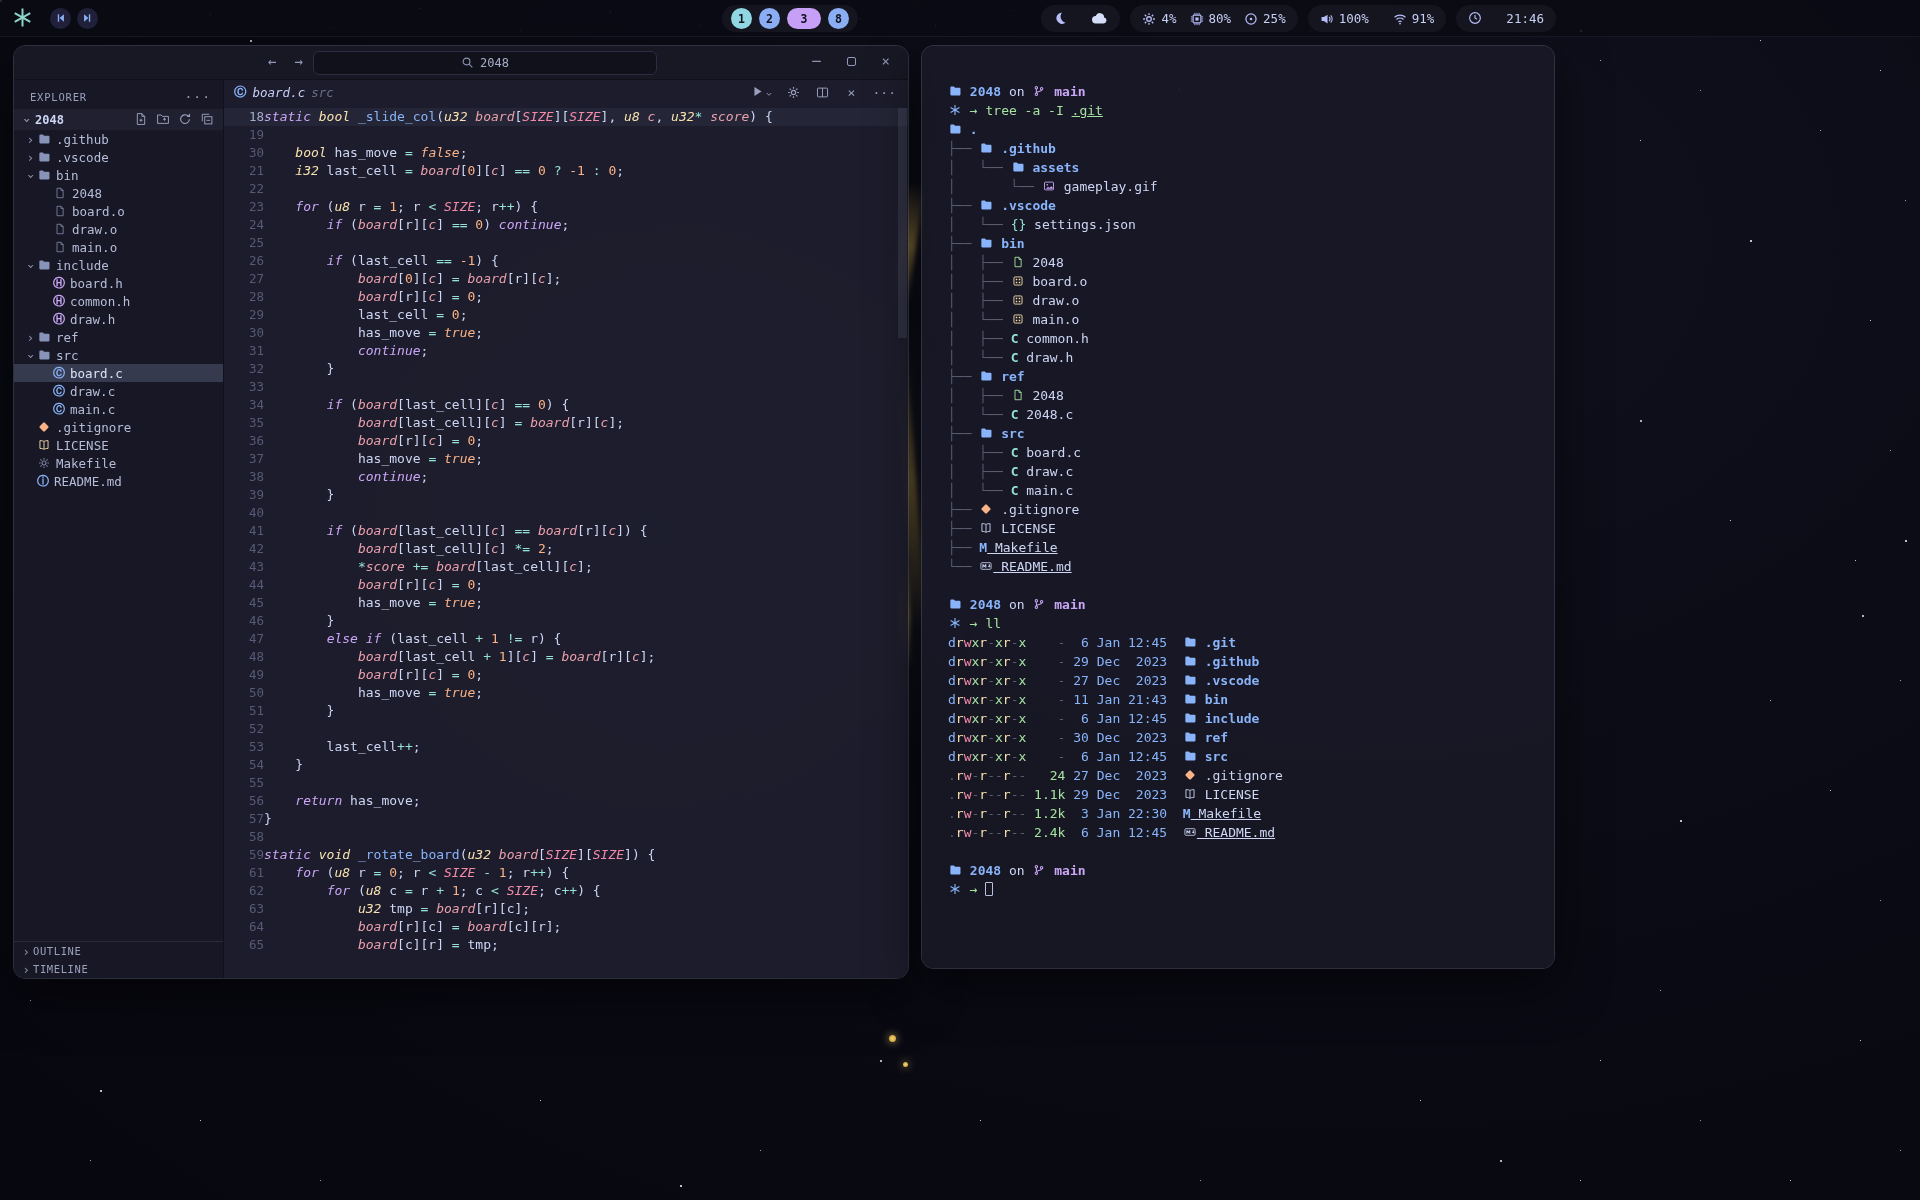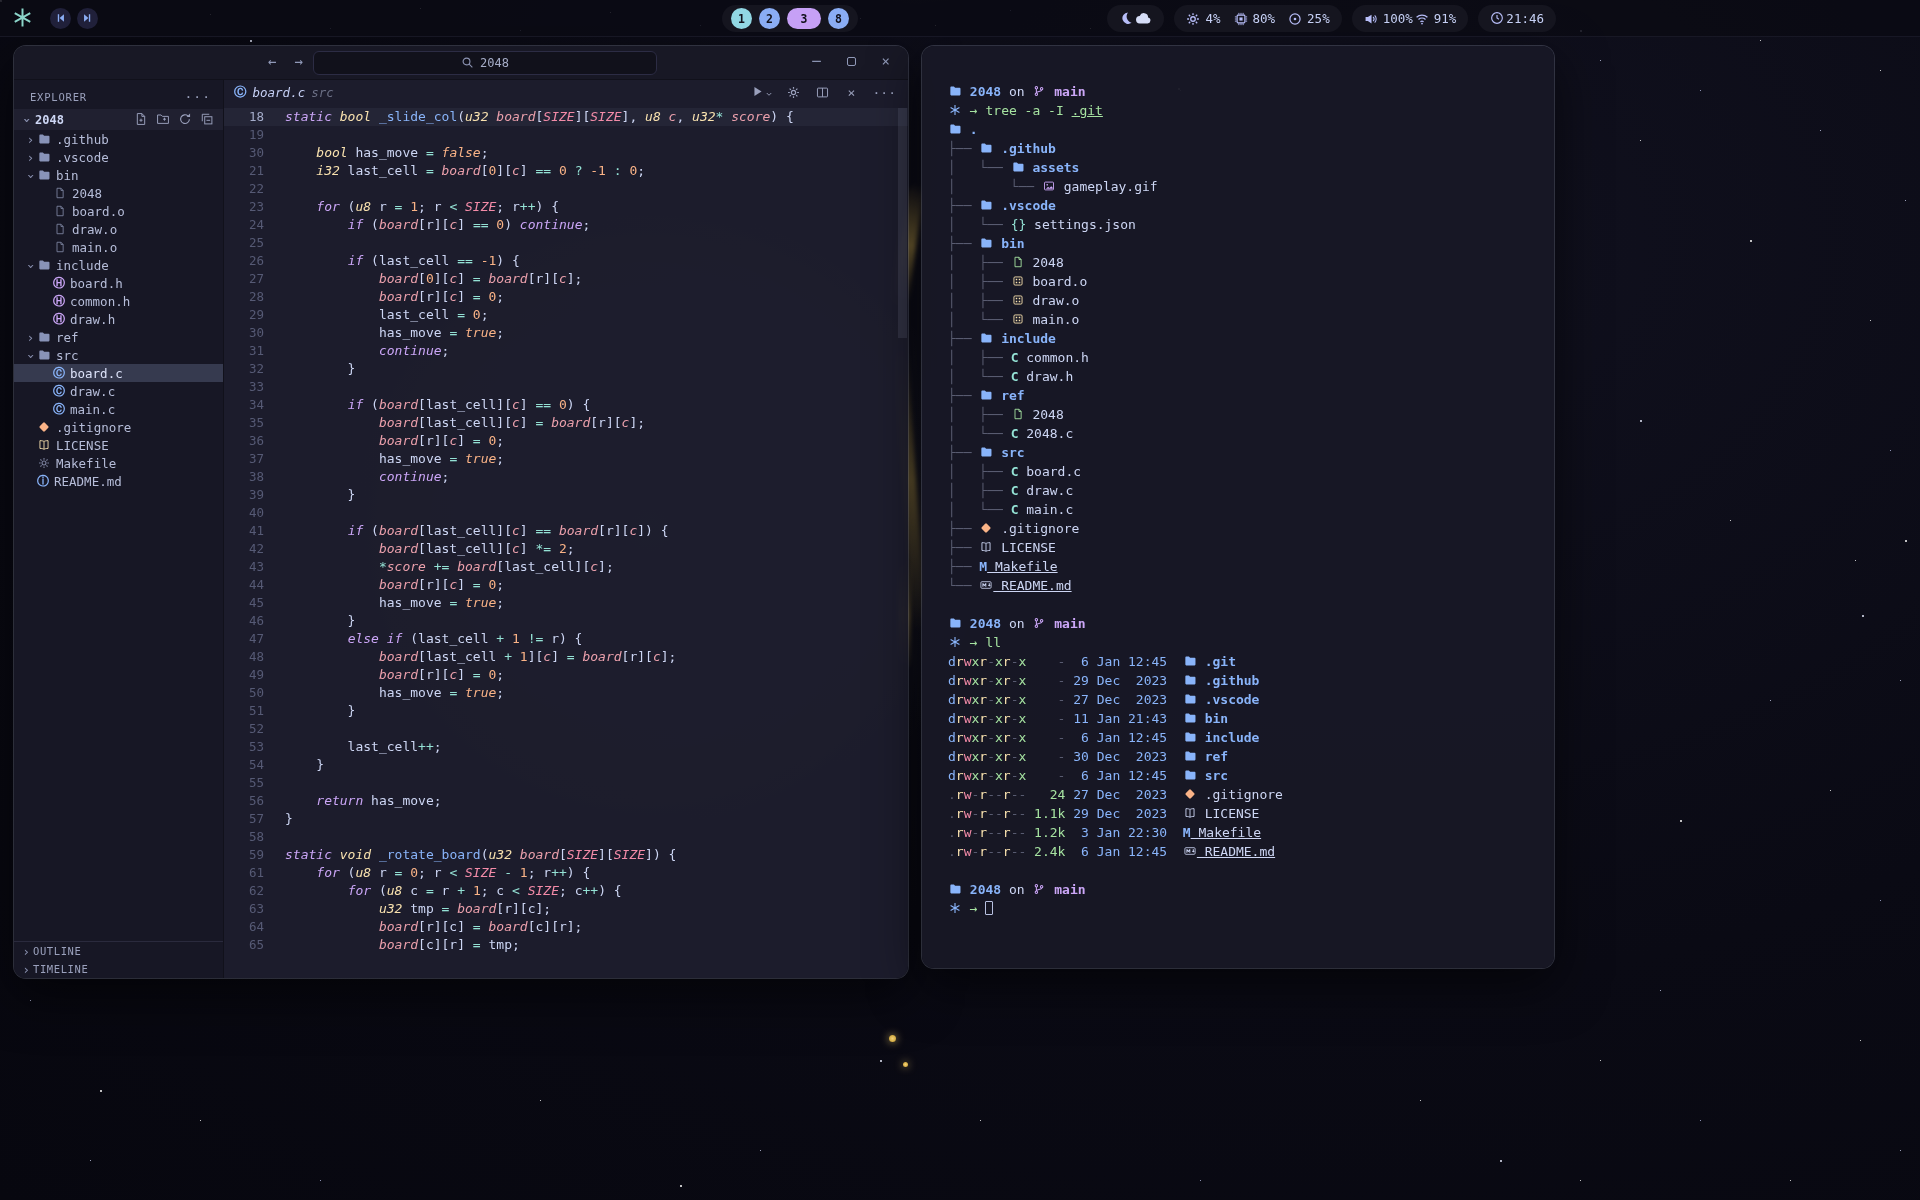--- a/index.html
+++ b/index.html
@@ -31,21 +31,21 @@
   
   .topbar{position:absolute;left:0;top:0;right:0;height:37px;background:rgba(11,11,20,.86);z-index:5;display:flex;align-items:center;padding:0 12px;gap:14px;border-bottom:1px solid rgba(49,50,68,.35)}
   .nix{width:22px;height:22px;color:#8bd5ca;display:inline-block}
   .pillmedia{display:flex;gap:6px;background:#16162300;border-radius:14px;padding:3px 2px}
   .mbtn{width:21px;height:21px;border-radius:50%;background:#20203a;color:#8aadf4;border:none;display:flex;align-items:center;justify-content:center;padding:4px}
   .mbtn svg{width:100%;height:100%}
   .ws-pill{position:absolute;left:722px;top:5px;height:27px;display:flex;align-items:center;gap:7px;background:#15151f;border-radius:14px;padding:0 9px}
   .ws{height:21px;min-width:21px;border-radius:11px;border:none;color:#11111b;font-weight:bold;font-size:11.5px;font-family:inherit;display:flex;align-items:center;justify-content:center}
   .ws.act{min-width:34px}
   .tb-right{position:absolute;right:364px;top:5px;height:27px;display:flex;gap:10px;align-items:center}
-  .pill{display:flex;align-items:center;gap:2px;background:#15151f;border-radius:14px;padding:0 12px;height:27px;color:#c6d0f5;font-size:12.5px}
+  .pill{display:flex;align-items:center;gap:24px;background:#15151f;border-radius:14px;padding:0 12px;height:27px;color:#c6d0f5;font-size:12.5px}
   .stat{display:flex;align-items:center;gap:5px}
   #stats-pill{gap:13px}
   .ico{display:inline-block;width:15px;height:12px;vertical-align:-1px}
   .ico svg{width:100%;height:100%;display:block}
   .ico.tbico{width:14px;height:14px;color:#b7bdf8}
   .ico.cloudic{width:17px;height:12px;color:#d6ddf7}
   .ico.nixico{width:21px;height:21px}
   .ict{font-weight:700;font-style:normal}
   
   .win{position:absolute;border-radius:12px;z-index:3;box-shadow:0 0 0 1px rgba(147,153,178,.28), 0 16px 52px rgba(0,0,0,.6)}
@@ -87,21 +87,21 @@
   .fpath{color:#6c7086}
   .tabacts{display:flex;gap:13px;align-items:center;color:#9aa0bc}
   .ta{background:none;border:none;color:#9aa0bc;min-width:16px;height:16px;padding:0;font-size:13px;font-family:inherit;display:flex;align-items:center;justify-content:center;gap:1px}
   .ta .ico{width:13px;height:13px;color:#9aa0bc}
   .ta .ico.caret{width:8px;height:8px}
   .codewrap{position:relative;flex:1;overflow:hidden;padding-top:4px}
   .cline{height:18px;font-size:13px;line-height:18px;white-space:pre;display:flex}
   .cline.active{background:rgba(88,91,112,.15)}
   .cline.active .gut{color:#a5adcb}
   .gut{width:40px;text-align:right;color:#565a75;flex:none;font-size:12.5px}
-  .ctext{padding-left:21px;white-space:pre}
+  .ctext{white-space:pre}
   .scrollthumb{position:absolute;right:1px;top:4px;width:9px;height:230px;background:rgba(166,173,200,.14)}
   
   .k{color:#cba6f7;font-style:italic}
   .t{color:#f9e2af;font-style:italic}
   .f{color:#89b4fa}
   .v{color:#eba0ac;font-style:italic}
   .m{color:#f38ba8;font-style:italic}
   .n{color:#fab387}
   .b{color:#fab387;font-style:italic}
   .o{color:#94e2d5}
@@ -595,23 +595,20 @@
           </svg></span><span class="x"> draw.o</span></div>
       <div class="tline"><span class="gry">│   └── </span><span class="ico yel"><svg viewBox="0 0 16 16">
             <rect x="2.6" y="2.6" width="10.8" height="10.8" rx="1.5" fill="none" stroke="currentColor" stroke-width="1.2"></rect>
             <g fill="currentColor">
               <rect x="5" y="5" width="2" height="2"></rect>
               <rect x="9" y="5" width="2" height="2"></rect>
               <rect x="5" y="9" width="2" height="2"></rect>
               <rect x="9" y="9" width="2" height="2"></rect>
             </g>
           </svg></span><span class="x"> main.o</span></div>
-      <div class="tline"><span class="gry">├── </span><span class="ico blu"><svg viewBox="0 0 16 16">
-            <path fill="currentColor" d="M1.8 3.2c0-.6.5-1.1 1.1-1.1h3.6l1.7 1.7h6c.6 0 1.1.5 1.1 1.1v7.9c0 .6-.5 1.1-1.1 1.1H2.9c-.6 0-1.1-.5-1.1-1.1z"></path>
-          </svg></span><span class="dir"> include</span></div>
       <div class="tline"><span class="gry">│   ├── </span><span class="ict tea">C</span><span class="x"> common.h</span></div>
       <div class="tline"><span class="gry">│   └── </span><span class="ict tea">C</span><span class="x"> draw.h</span></div>
       <div class="tline"><span class="gry">├── </span><span class="ico blu"><svg viewBox="0 0 16 16">
             <path fill="currentColor" d="M1.8 3.2c0-.6.5-1.1 1.1-1.1h3.6l1.7 1.7h6c.6 0 1.1.5 1.1 1.1v7.9c0 .6-.5 1.1-1.1 1.1H2.9c-.6 0-1.1-.5-1.1-1.1z"></path>
           </svg></span><span class="dir"> ref</span></div>
       <div class="tline"><span class="gry">│   ├── </span><span class="ico grn"><svg viewBox="0 0 16 16" fill="none" stroke="currentColor" stroke-width="1.2">
             <path d="M4 1.7h5.3l2.9 2.9v9.7H4z"></path>
             <path d="M9.3 1.7v2.9h2.9"></path>
           </svg></span><span class="x"> 2048</span></div>
       <div class="tline"><span class="gry">│   └── </span><span class="ict tea">C</span><span class="x"> 2048.c</span></div>

